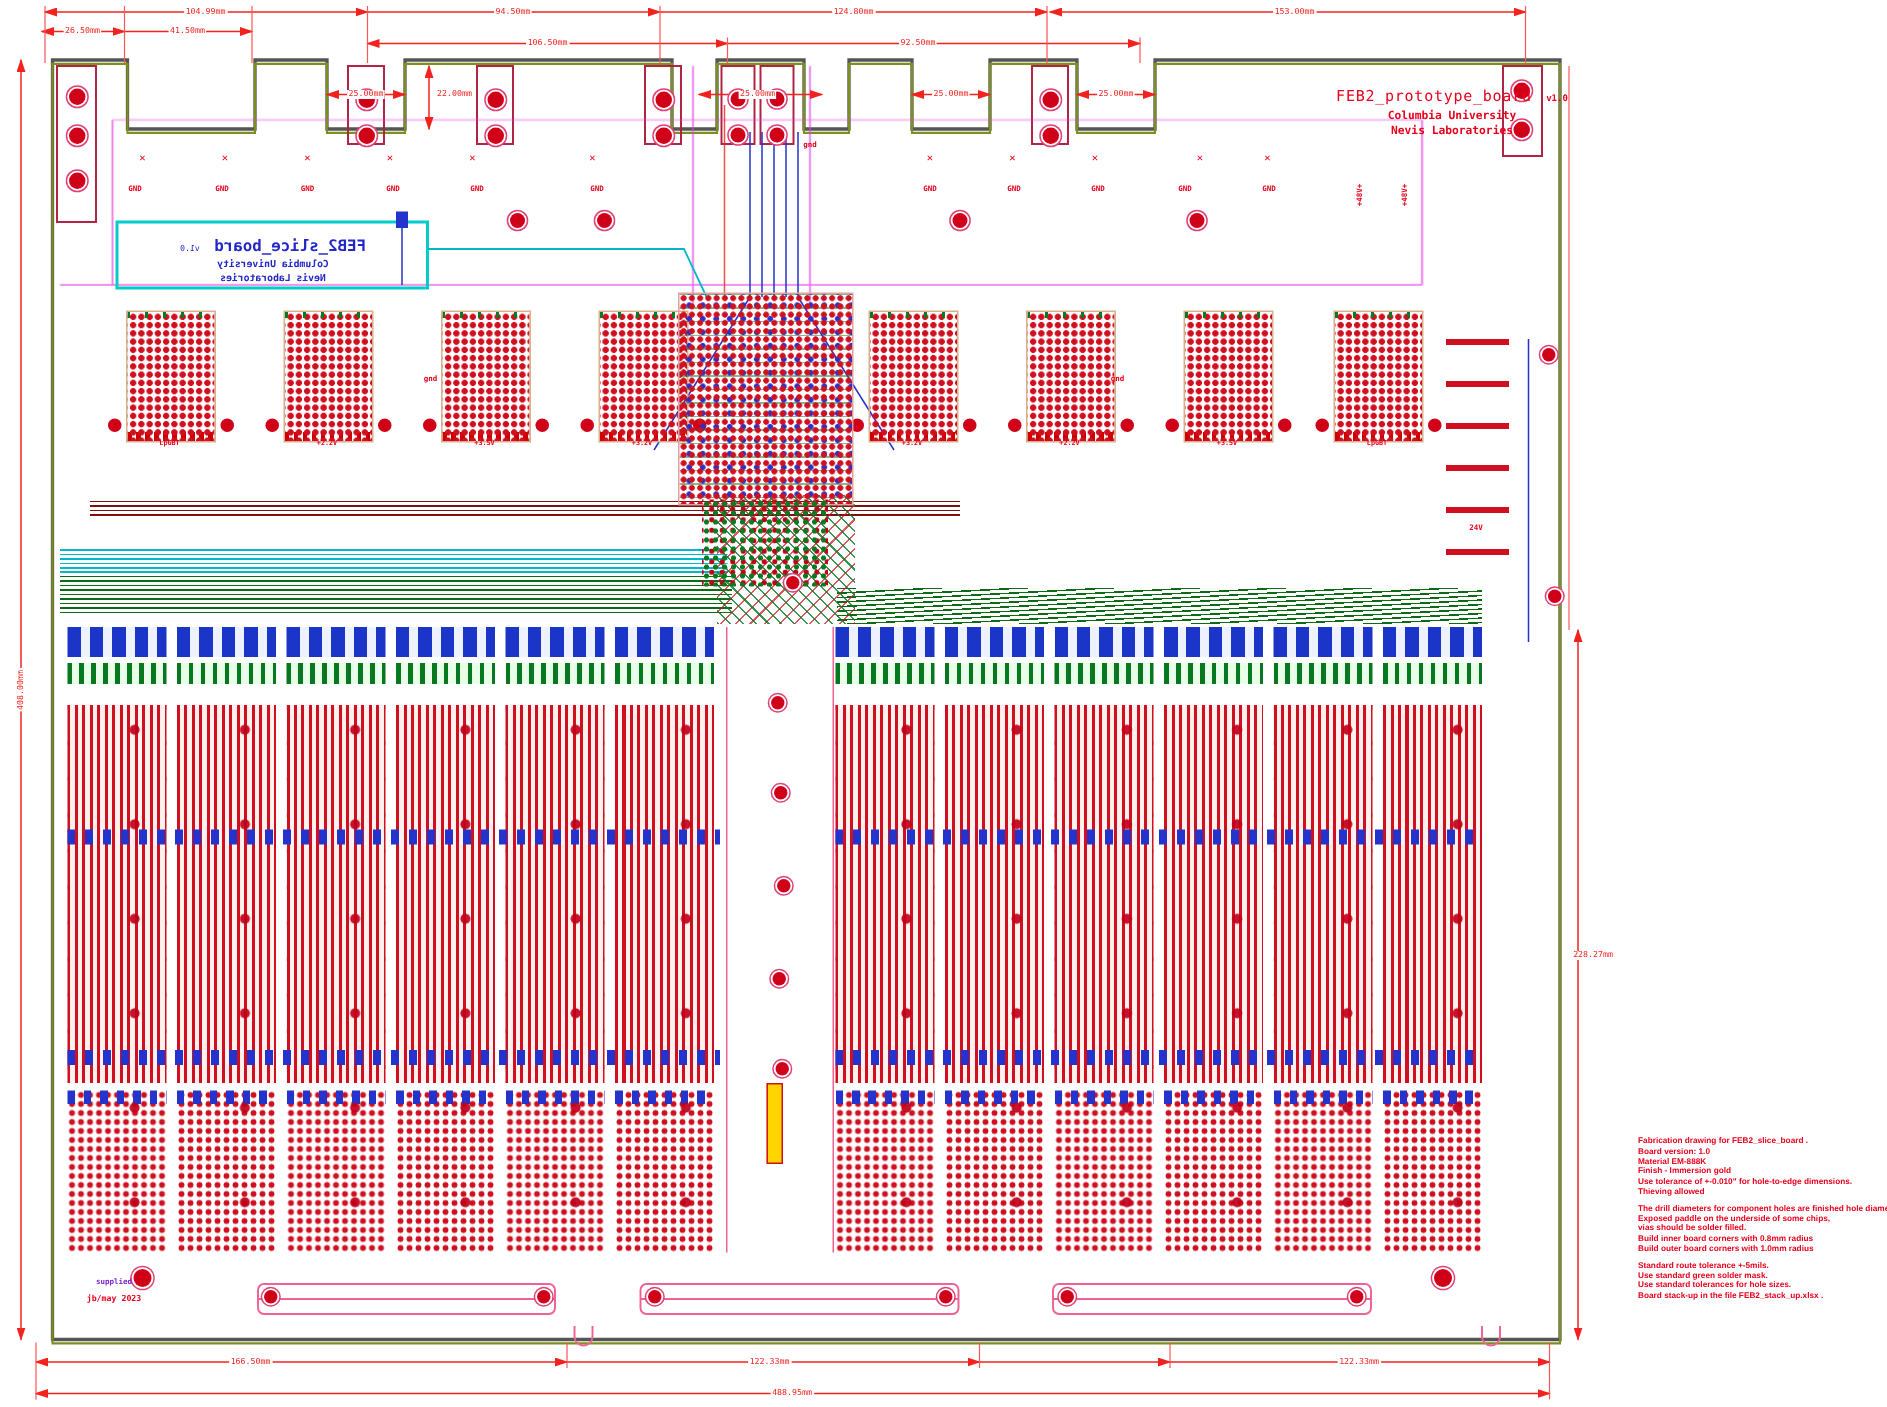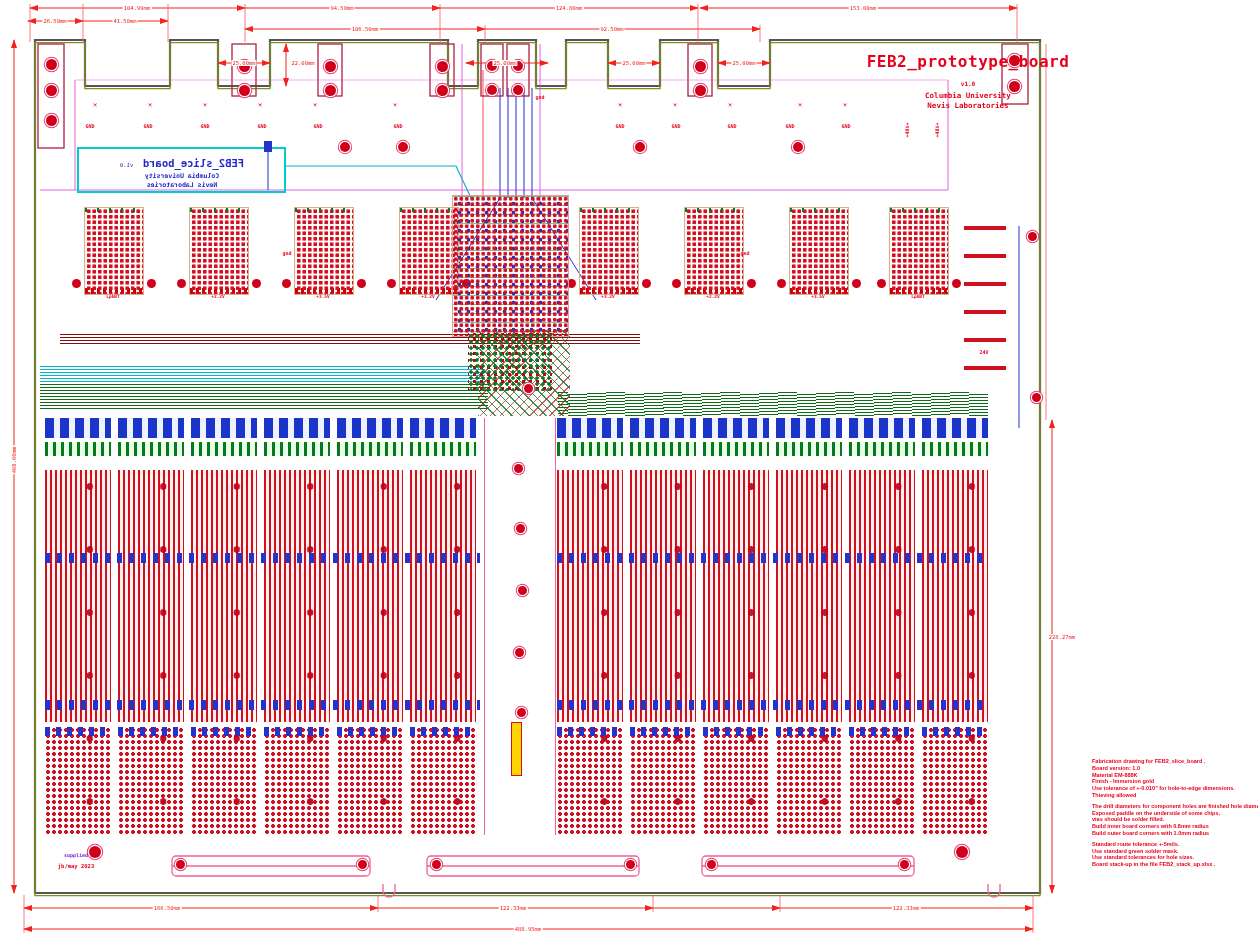--- a/index.html
+++ b/index.html
@@ -12,21 +12,21 @@
   .dim.v{transform:translate(-50%,-50%) rotate(-90deg);}
   .netlab{position:absolute;transform:translate(-50%,-50%);font-size:5px;color:#e8001c;
           font-weight:bold;white-space:nowrap;z-index:7;}
   .netlab.v{transform:translate(-50%,-50%) rotate(-90deg);}
   .xmark{position:absolute;transform:translate(-50%,-50%);font-size:7px;color:#e8001c;
          font-weight:bold;z-index:7;}
   .raillab{position:absolute;transform:translate(-50%,-50%);font-size:4.5px;color:#e8001c;
            font-weight:bold;white-space:nowrap;z-index:7;}
   .title-block{position:absolute;left:858px;top:52px;width:220px;text-align:center;
                color:#e8001c;z-index:7;}
-  .title-block .t1{font-size:16px;font-weight:bold;letter-spacing:.5px;white-space:nowrap;}
+  .title-block .t1{font-size:10px;font-weight:normal;letter-spacing:.5px;white-space:nowrap;}
   .title-block .ver{font-size:6px;font-weight:bold;}
   .title-block .t2{font-size:7.5px;font-weight:bold;margin-top:1px;}
   .mirror-block{position:absolute;left:92px;top:152px;width:180px;text-align:center;
                 color:#2327c8;transform:scaleX(-1);z-index:7;}
   .mirror-block .t1{font-size:10.5px;font-weight:bold;white-space:nowrap;}
   .mirror-block .ver{font-size:5.5px;}
   .mirror-block .t2{font-size:6.5px;font-weight:bold;margin-top:1px;}
   .notes{position:absolute;left:1092px;top:758px;width:164px;color:#e8001c;
          font-family:"Liberation Sans",sans-serif;font-size:5.5px;line-height:6.8px;
          font-weight:bold;z-index:7;}

